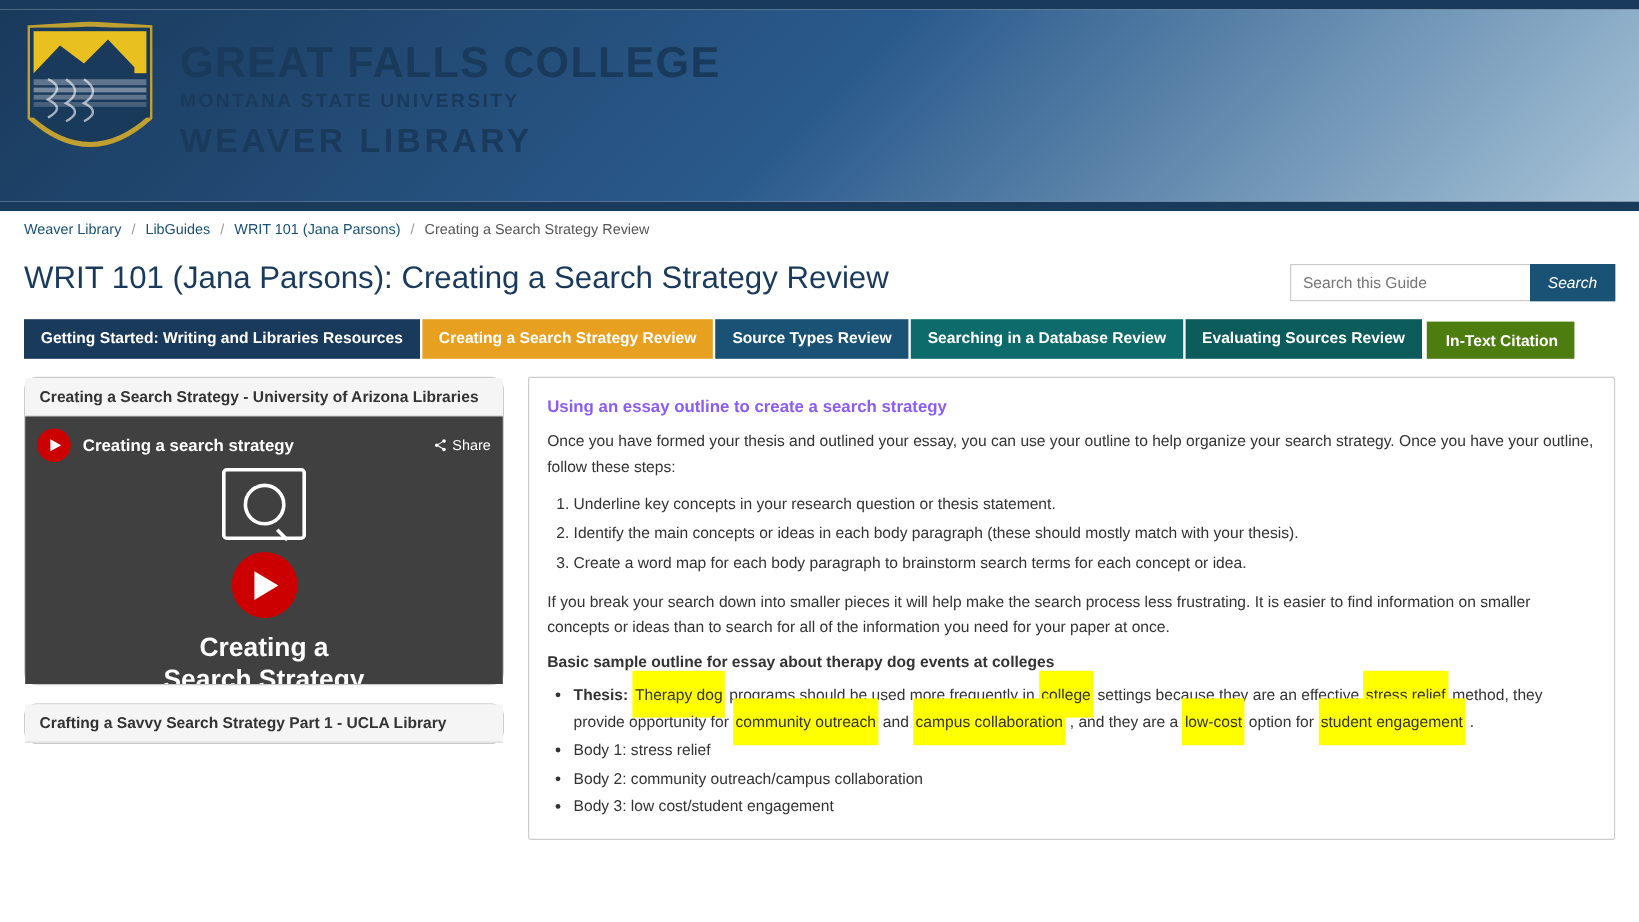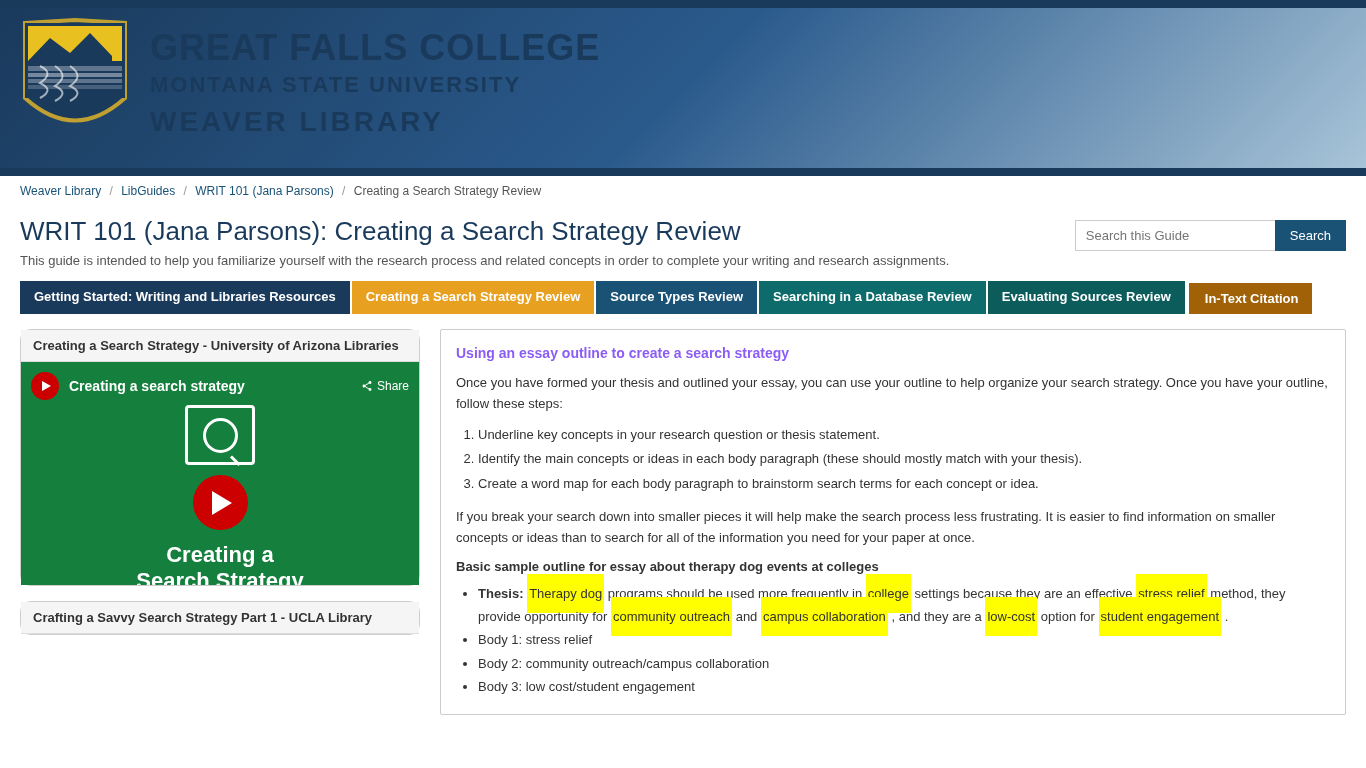--- a/index.html
+++ b/index.html
@@ -34,21 +34,21 @@
     }
     .college-name {
       font-size: 36px;
       font-weight: 900;
       color: #1a3a5c;
       letter-spacing: 1px;
       line-height: 1.1;
       text-transform: uppercase;
     }
     .university-name {
-      font-size: 22px;
+      font-size: 16px;
       font-weight: 600;
       color: #1a3a5c;
       letter-spacing: 2px;
       text-transform: uppercase;
     }
     .library-name {
       font-size: 28px;
       font-weight: 700;
       color: #1a3a5c;
       letter-spacing: 3px;
@@ -110,20 +110,21 @@
       color: #999;
       outline: none;
     }
     .search-button {
       padding: 7px 14px;
       background: #1a5276;
       color: #fff;
       border: 1px solid #1a5276;
       cursor: pointer;
       font-size: 13px;
+      font-style: italic;
     }
 
     
     .nav-tabs {
       padding: 8px 20px 0;
       display: flex;
       flex-wrap: wrap;
       gap: 2px;
     }
     .nav-tab {
@@ -134,21 +135,21 @@
       border: none;
       color: #fff;
       text-decoration: none;
       display: inline-block;
     }
     .nav-tab.dark-blue { background: #1a3a5c; }
     .nav-tab.active { background: #e8a020; color: #fff; }
     .nav-tab.teal { background: #0e6b6b; }
     .nav-tab.medium-blue { background: #1a5276; }
     .nav-tab.dark-teal { background: #0d5c5c; }
-    .nav-tab.dark-blue-2 { background: #a16207; padding-left: 16px; }
+    .nav-tab.dark-blue-2 { background: #4d7c0f; padding-left: 16px; }
 
     
     .main-content {
       display: flex;
       padding: 15px 20px;
       gap: 20px;
     }
 
     
     .left-panel {
@@ -163,21 +164,21 @@
     .content-box-header {
       background: #f5f5f5;
       padding: 8px 12px;
       font-size: 13px;
       font-weight: bold;
       color: #333;
       border-bottom: 1px solid #ddd;
     }
     .video-container {
       position: relative;
-      background: #15803d;
+      background: #404040;
       width: 100%;
       padding-top: 56%;
       overflow: hidden;
     }
     .video-inner {
       position: absolute;
       top: 0; left: 0; right: 0; bottom: 0;
       display: flex;
       flex-direction: column;
       align-items: flex-start;
@@ -383,21 +384,20 @@
     <span class="sep">/</span>
     <a href="#">WRIT 101 (Jana Parsons)</a>
     <span class="sep">/</span>
     <span>Creating a Search Strategy Review</span>
   </div>
 </div>
 
 <div class="page-title-area">
   <div class="page-title-left">
     <h1 class="page-title">WRIT 101 (Jana Parsons): Creating a Search Strategy Review</h1>
-    <p class="page-subtitle">This guide is intended to help you familiarize yourself with the research process and related concepts in order to complete your writing and research assignments.</p>
   </div>
   <div class="search-area">
     <input class="search-input" type="text" placeholder="Search this Guide" style="">
     <button class="search-button">Search</button>
   </div>
 </div>
 
 <div class="nav-tabs">
   <a class="nav-tab dark-blue" href="#">Getting Started: Writing and Libraries Resources</a>
   <a class="nav-tab active" href="#">Creating a Search Strategy Review</a>

